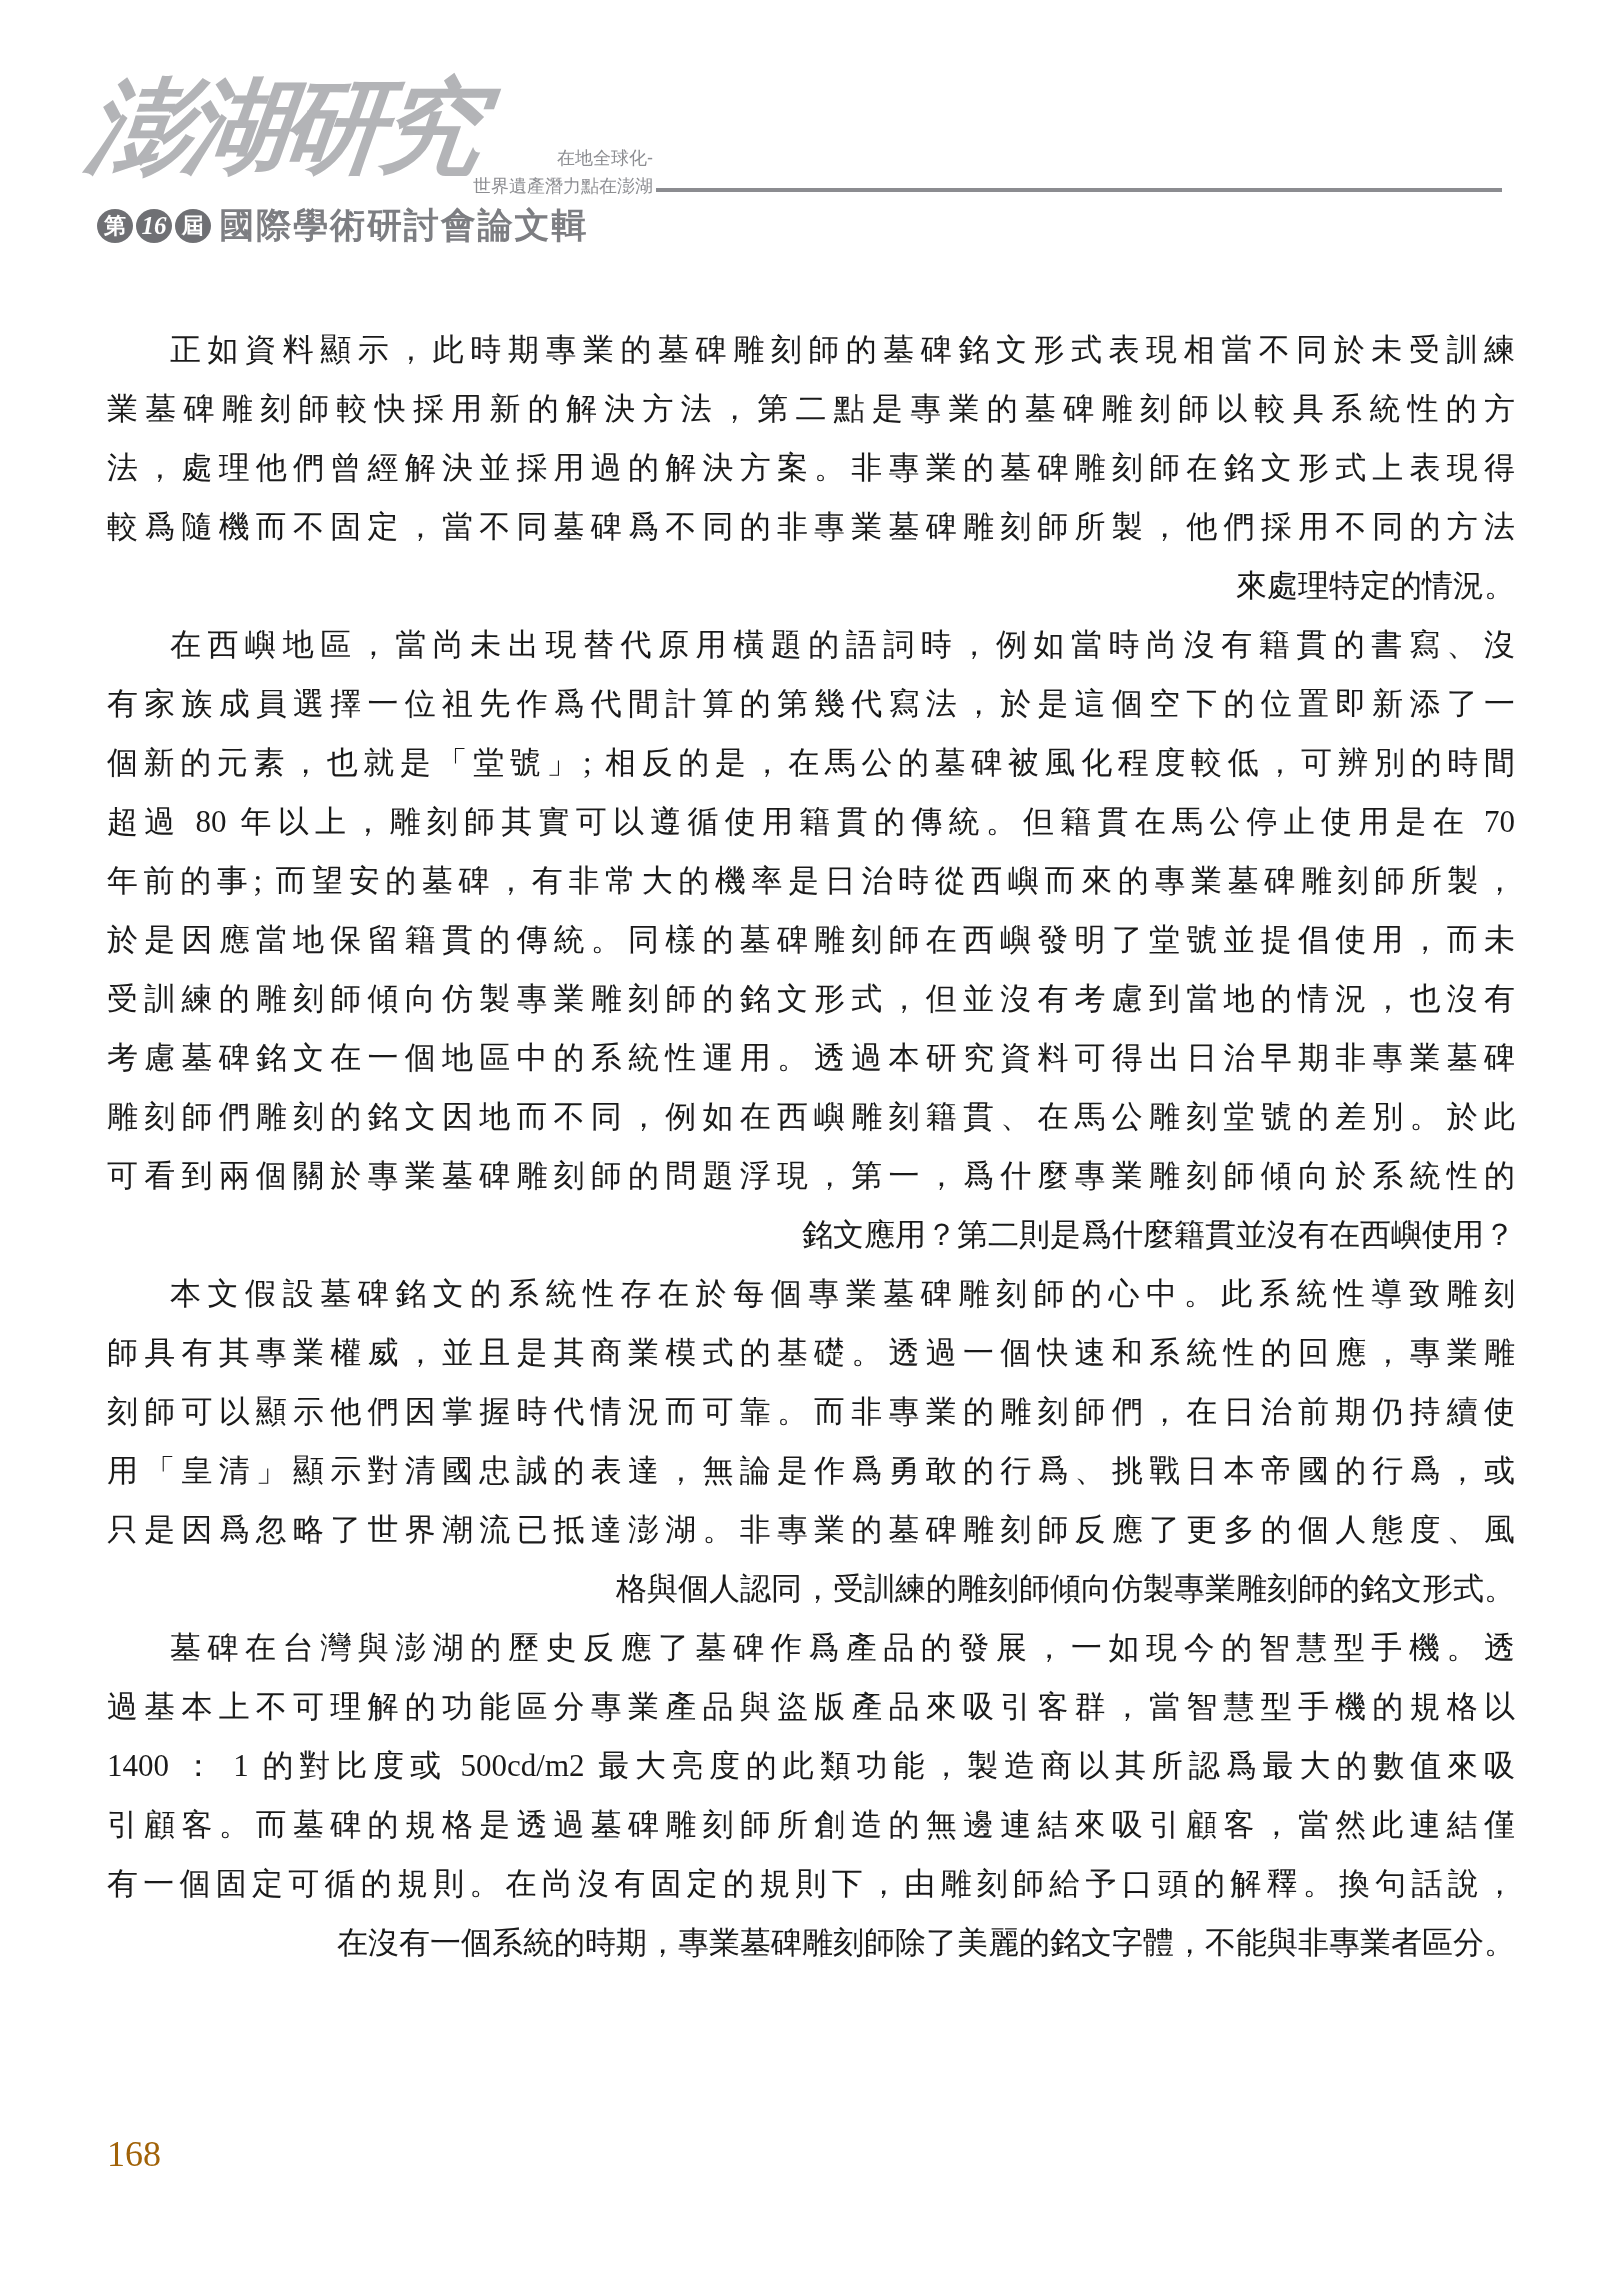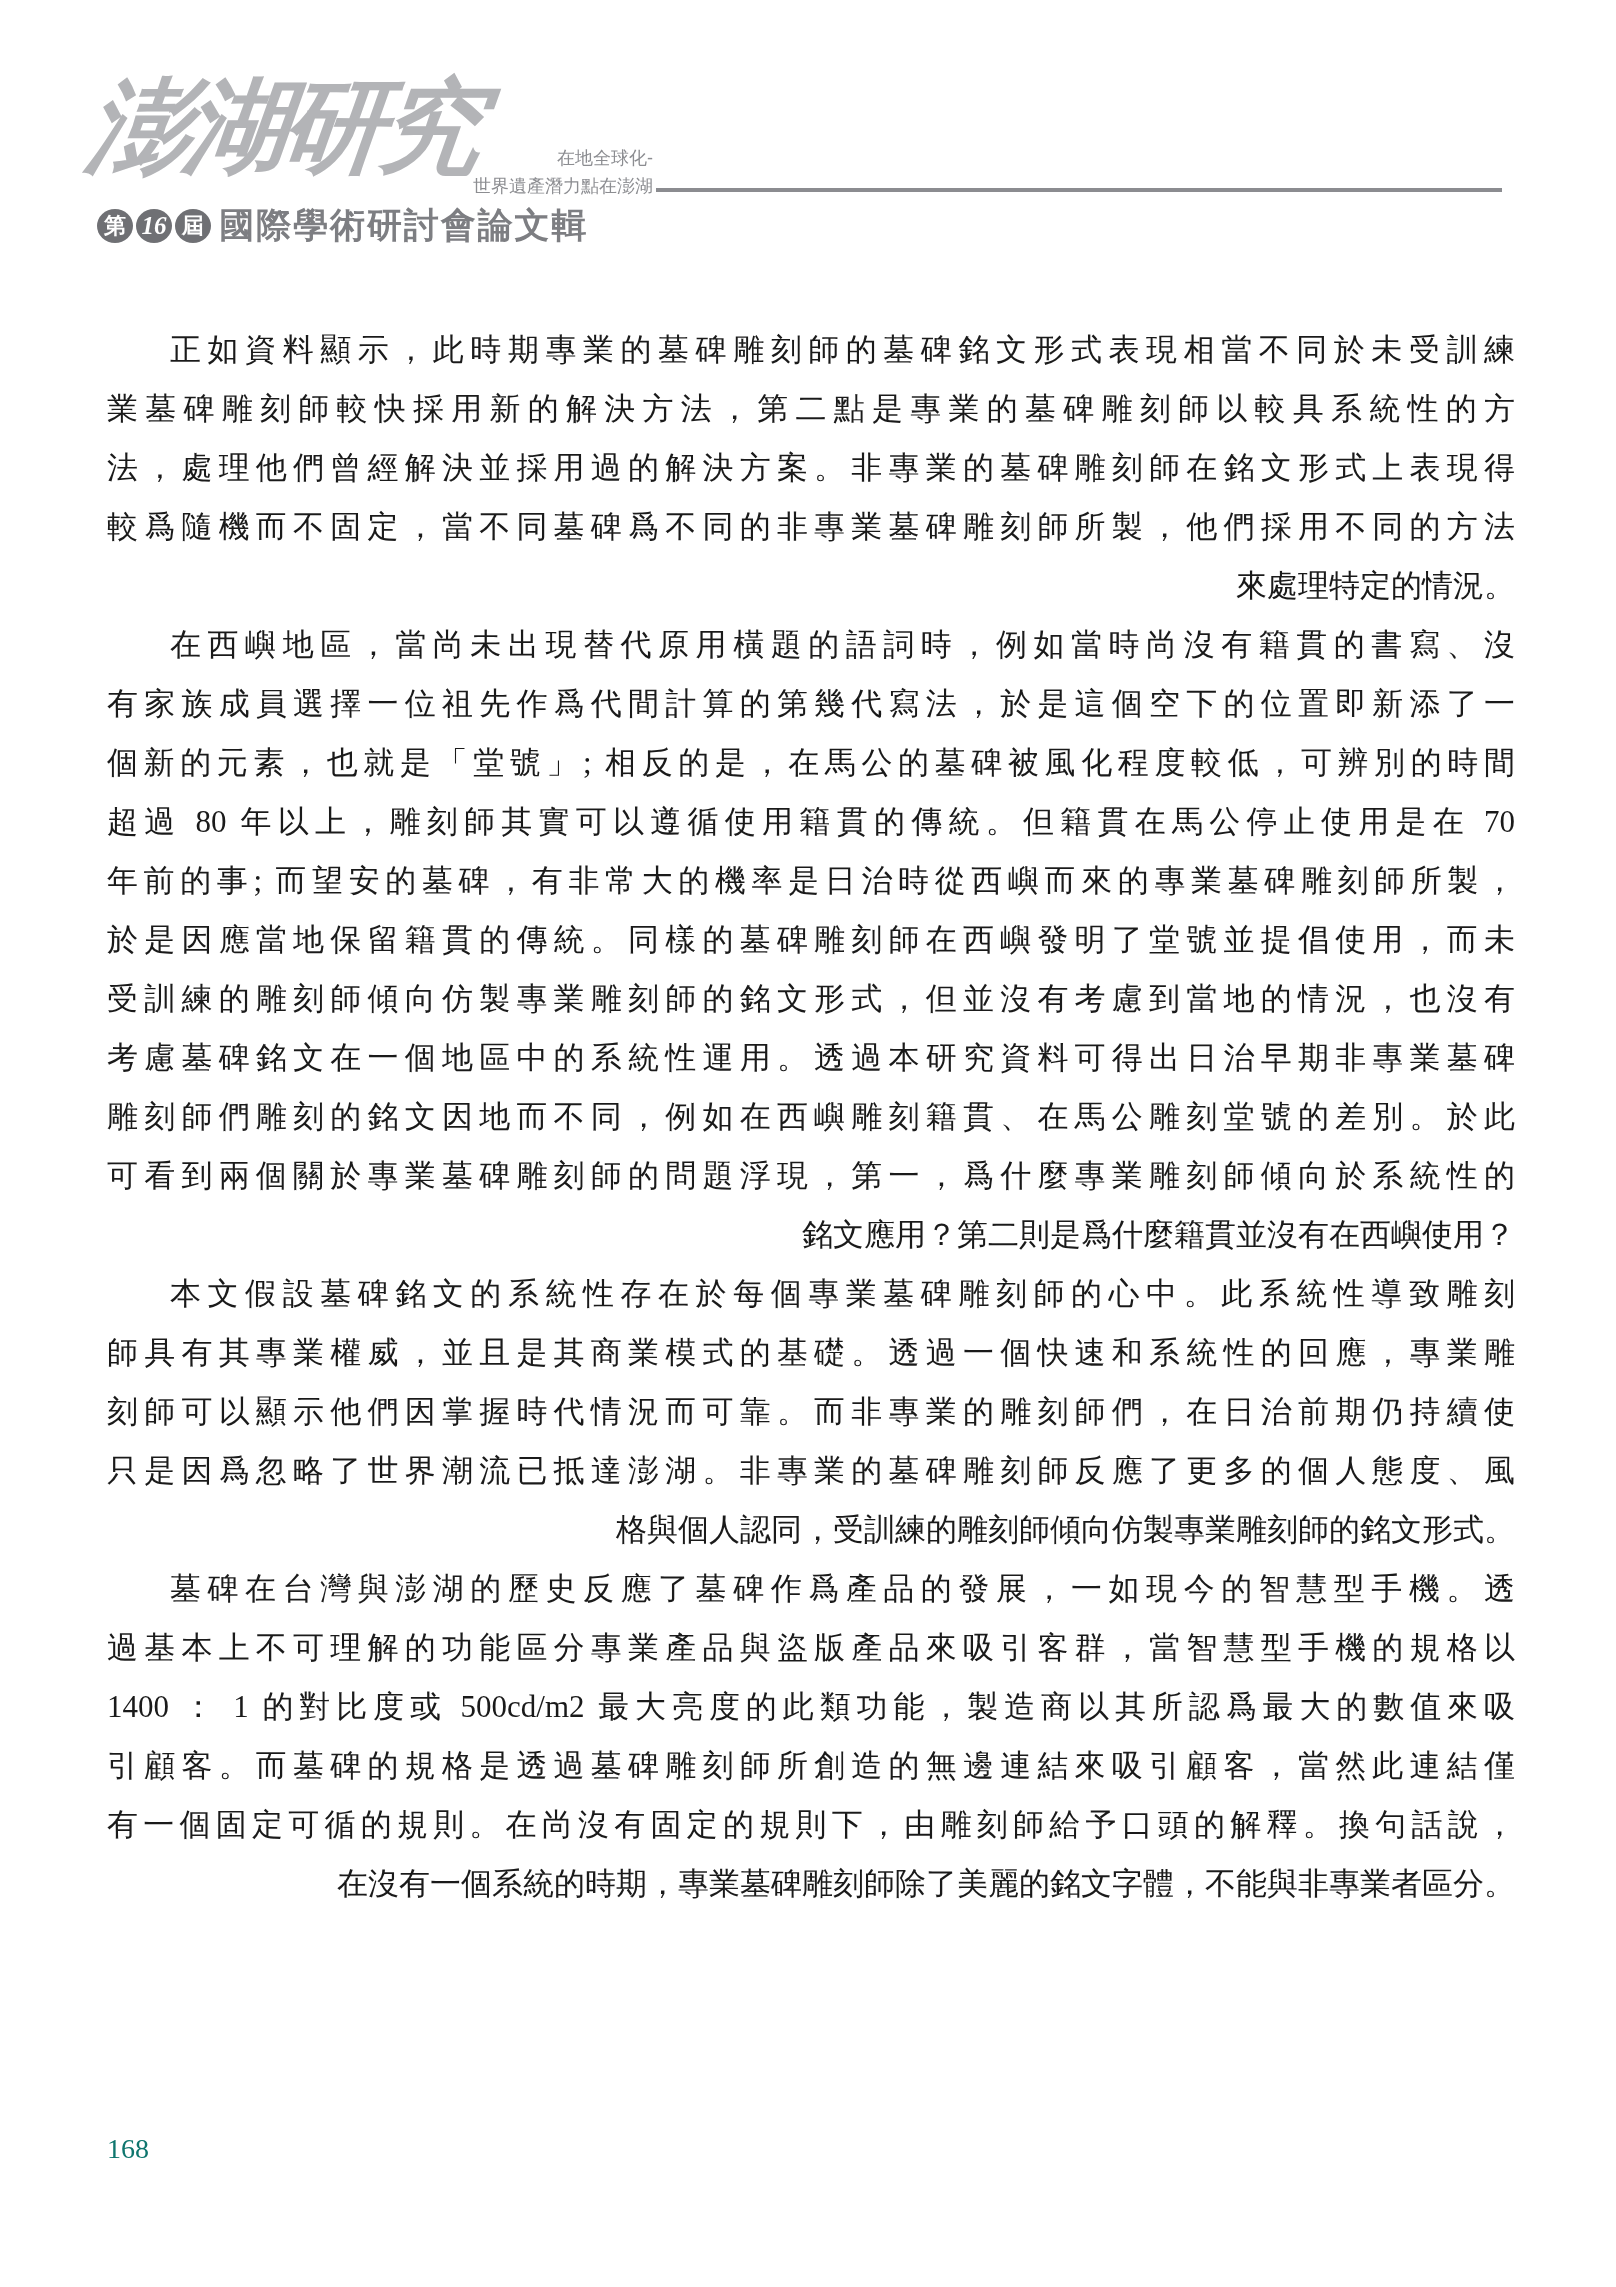--- a/index.html
+++ b/index.html
@@ -99,22 +99,22 @@
     text-align-last: justify;
     text-justify: inter-character;
   }
   .line.indent { text-indent: 63px; }
 
   
   .page-number {
     position: absolute;
     left: 107px;
     top: 2133px;
-    font-size: 28px;
-    color: #0f766e;
+    font-size: 36px;
+    color: #a16207;
   }
 </style>
 </head>
 <body>
 
 <div class="page">
 
   <header>
     <div class="logo">澎湖研究</div>
 
@@ -151,20 +151,21 @@
         <div class="line fill">受訓練的雕刻師傾向仿製專業雕刻師的銘文形式，但並沒有考慮到當地的情況，也沒有</div>
         <div class="line fill">考慮墓碑銘文在一個地區中的系統性運用。透過本研究資料可得出日治早期非專業墓碑</div>
         <div class="line fill">雕刻師們雕刻的銘文因地而不同，例如在西嶼雕刻籍貫、在馬公雕刻堂號的差別。於此</div>
         <div class="line fill">可看到兩個關於專業墓碑雕刻師的問題浮現，第一，爲什麼專業雕刻師傾向於系統性的</div>
         <div class="line">銘文應用？第二則是爲什麼籍貫並沒有在西嶼使用？</div>
       </div>
       <div class="para">
         <div class="line indent fill">本文假設墓碑銘文的系統性存在於每個專業墓碑雕刻師的心中。此系統性導致雕刻</div>
         <div class="line fill">師具有其專業權威，並且是其商業模式的基礎。透過一個快速和系統性的回應，專業雕</div>
         <div class="line fill">刻師可以顯示他們因掌握時代情況而可靠。而非專業的雕刻師們，在日治前期仍持續使</div>
+        <div class="line fill">用「皇清」顯示對清國忠誠的表達，無論是作爲勇敢的行爲、挑戰日本帝國的行爲，或</div>
         <div class="line fill">只是因爲忽略了世界潮流已抵達澎湖。非專業的墓碑雕刻師反應了更多的個人態度、風</div>
         <div class="line">格與個人認同，受訓練的雕刻師傾向仿製專業雕刻師的銘文形式。</div>
       </div>
       <div class="para">
         <div class="line indent fill">墓碑在台灣與澎湖的歷史反應了墓碑作爲產品的發展，一如現今的智慧型手機。透</div>
         <div class="line fill">過基本上不可理解的功能區分專業產品與盜版產品來吸引客群，當智慧型手機的規格以</div>
         <div class="line fill">1400 ： 1 的對比度或 500cd/m2 最大亮度的此類功能，製造商以其所認爲最大的數值來吸</div>
         <div class="line fill">引顧客。而墓碑的規格是透過墓碑雕刻師所創造的無邊連結來吸引顧客，當然此連結僅</div>
         <div class="line fill">有一個固定可循的規則。在尚沒有固定的規則下，由雕刻師給予口頭的解釋。換句話說，</div>
         <div class="line">在沒有一個系統的時期，專業墓碑雕刻師除了美麗的銘文字體，不能與非專業者區分。</div>

